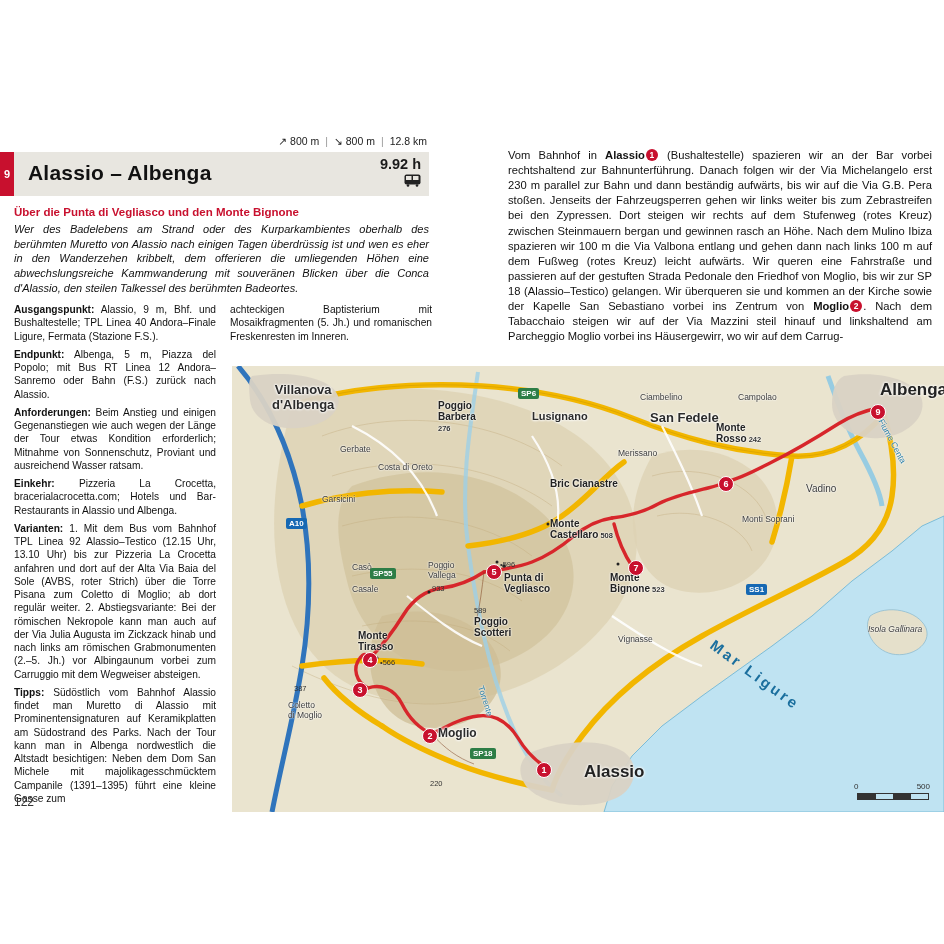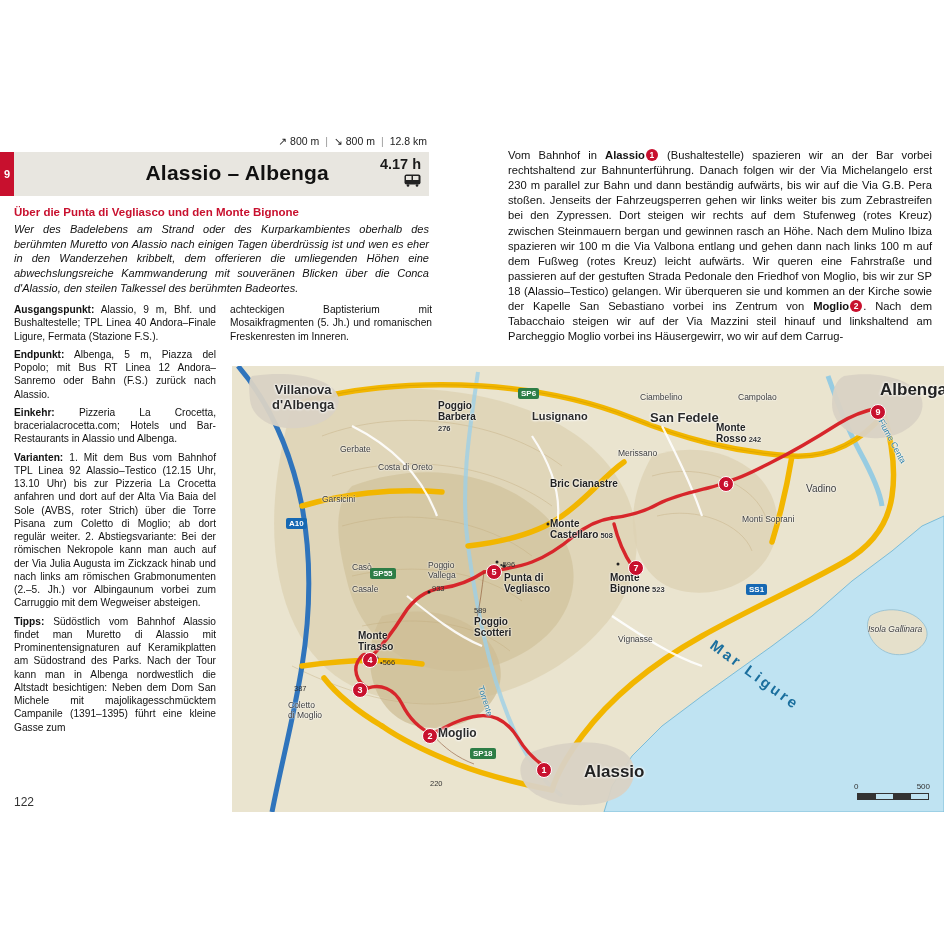--- a/index.html
+++ b/index.html
@@ -63,21 +63,20 @@
     align-items: center;
     justify-content: center;
   }
   .title-text {
     font-size: 21px;
     font-weight: bold;
     color: #111;
     padding: 9px 0 0 14px;
     letter-spacing: 0.2px;
     flex: 1;
-    text-align: right;
   }
   .title-right {
     width: 92px;
     display: flex;
     flex-direction: column;
     align-items: flex-end;
     justify-content: flex-start;
     padding-right: 8px;
   }
   .duration {
@@ -267,41 +266,42 @@
       <span class="sep">|</span>
       <span>↘ 800 m</span>
       <span class="sep">|</span>
       <span>12.8 km</span>
     </div>
 
     <div class="title-bar">
       <div class="chapter-tab">9</div>
       <div class="title-text">Alassio – Albenga</div>
       <div class="title-right">
-        <div class="duration">4.17 h</div>
+        <div class="duration">9.92 h</div>
         <div class="bus-icon">
           <svg width="17" height="13" viewBox="0 0 17 13">
             <rect x="0.5" y="0.5" width="16" height="10" rx="2" fill="#222"></rect>
             <rect x="2" y="2" width="5.5" height="4" fill="#e8e6e0"></rect>
             <rect x="9" y="2" width="5.5" height="4" fill="#e8e6e0"></rect>
             <circle cx="4" cy="11.5" r="1.3" fill="#222"></circle>
             <circle cx="13" cy="11.5" r="1.3" fill="#222"></circle>
           </svg>
         </div>
       </div>
     </div>
 
     <div class="subhead">Über die Punta di Vegliasco und den Monte Bignone</div>
     <div class="intro">Wer des Badelebens am Strand oder des Kurparkambientes oberhalb des berühmten Muretto von Alassio nach einigen Tagen überdrüssig ist und wen es eher in den Wanderzehen kribbelt, dem offerieren die umliegenden Höhen eine abwechslungsreiche Kammwanderung mit souveränen Blicken über die Conca d'Alassio, den steilen Talkessel des berühmten Badeortes.</div>
   </div>
 
   <div class="info-cols">
     <div class="info-col">
       <p><span class="lbl">Ausgangspunkt:</span><span> Alassio, 9 m, Bhf. und Bushaltestelle; TPL Linea 40 Andora–Finale Ligure, Fermata (Stazione F.S.).</span></p>
       <p><span class="lbl">Endpunkt:</span><span> Albenga, 5 m, Piazza del Popolo; mit Bus RT Linea 12 Andora–Sanremo oder Bahn (F.S.) zurück nach Alassio.</span></p>
+      <p><span class="lbl">Anforderungen:</span><span> Beim Anstieg und einigen Gegenanstiegen wie auch wegen der Länge der Tour etwas Kondition erforderlich; Mitnahme von Sonnenschutz, Proviant und ausreichend Wasser ratsam.</span></p>
       <p><span class="lbl">Einkehr:</span><span> Pizzeria La Crocetta, bracerialacrocetta.com; Hotels und Bar-Restaurants in Alassio und Albenga.</span></p>
       <p><span class="lbl">Varianten:</span><span> 1. Mit dem Bus vom Bahnhof TPL Linea 92 Alassio–Testico (12.15 Uhr, 13.10 Uhr) bis zur Pizzeria La Crocetta anfahren und dort auf der Alta Via Baia del Sole (AVBS, roter Strich) über die Torre Pisana zum Coletto di Moglio; ab dort regulär weiter. 2. Abstiegsvariante: Bei der römischen Nekropole kann man auch auf der Via Julia Augusta im Zickzack hinab und nach links am römischen Grabmonumenten (2.–5. Jh.) vor Albingaunum vorbei zum Carruggio mit dem Wegweiser absteigen.</span></p>
       <p><span class="lbl">Tipps:</span><span> Südöstlich vom Bahnhof Alassio findet man Muretto di Alassio mit Prominentensignaturen auf Keramikplatten am Südostrand des Parks. Nach der Tour kann man in Albenga nordwestlich die Altstadt besichtigen: Neben dem Dom San Michele mit majolikagesschmücktem Campanile (1391–1395) führt eine kleine Gasse zum</span></p>
     </div>
     <div class="info-col">
       <p><span>achteckigen Baptisterium mit Mosaikfragmenten (5. Jh.) und romanischen Freskenresten im Inneren.</span></p>
     </div>
   </div>
 
   <div class="right-col">

